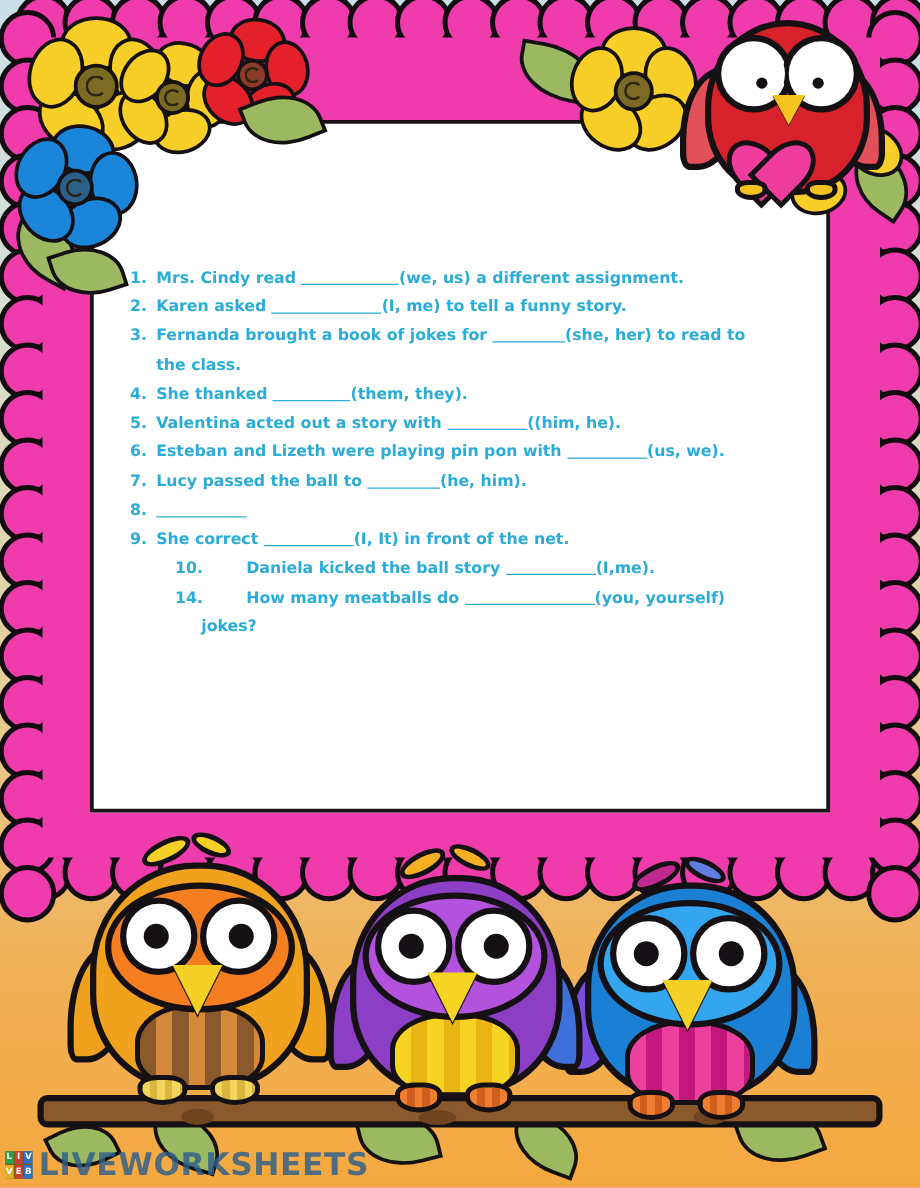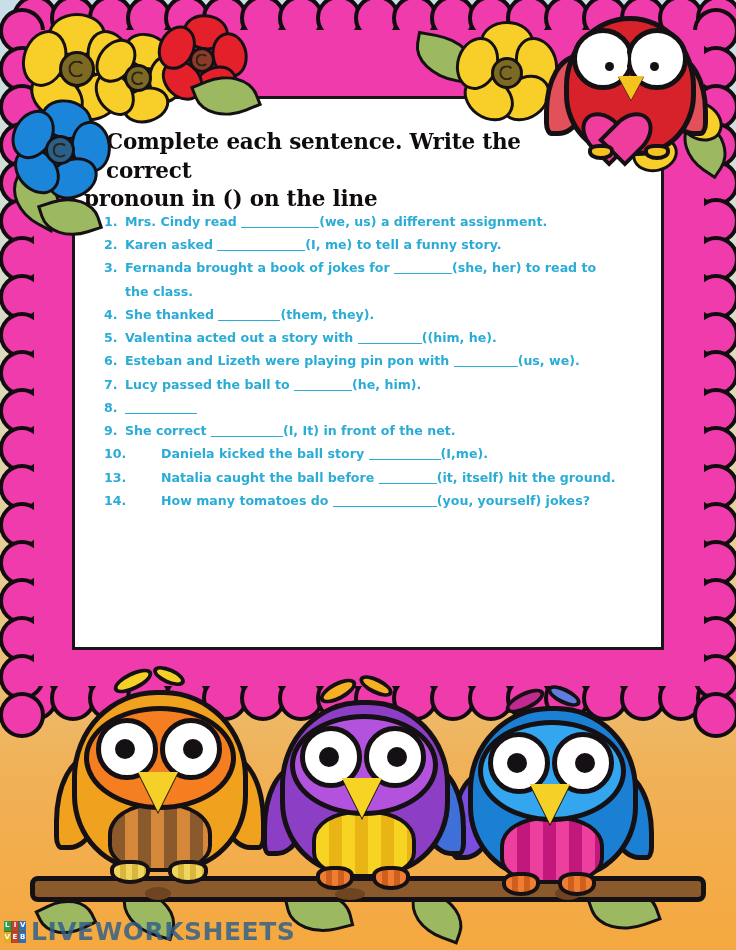--- a/index.html
+++ b/index.html
@@ -49,21 +49,21 @@
     position:absolute; left:104px; top:210px; width:520px;
     z-index:9;
     color:#2BACD6;
     font-family:"DejaVu Sans", sans-serif;
     font-size:12.6px;
     font-weight:700;
     line-height:1.845;
   }
   .q { display:block; text-indent:0; padding-left:21px; position:relative; }
   .q .num { position:absolute; left:0; top:0; }
-  .q.wide { padding-left:21px; }
+  .q.wide { padding-left:21px;margin-left:36px; }
   .q.wide .gap { display:inline-block; width:36px; }
   .blank { display:inline-block; border-bottom:1.6px solid #2BACD6; height:0.92em; vertical-align:-2px; }
 
   
   .art { position:absolute; z-index:12; pointer-events:none; }
 
   
   .flower { position:absolute; }
   .pet {
     position:absolute; border:3.5px solid #141014; border-radius:50%;
@@ -221,38 +221,33 @@
         <div class="sc" style="left: 673px; top: 562px; width: 46px; height: 46px;"></div>
         <div class="sc" style="left: 673px; top: 600px; width: 46px; height: 46px;"></div>
         <div class="sc" style="left: 673px; top: 638px; width: 46px; height: 46px;"></div>
         <div class="sc" style="left: 673px; top: 676px; width: 46px; height: 46px;"></div>
         <div class="sc mask" style="left: 14px; top: 14px; width: 670px; height: 656px; border-radius: 0px;"></div>
       </div>
   </div>
 
   <div class="page-white"></div>
 
-  <div class="title">
-    <span>Complete each sentence. Write the correct</span>
-    <span class="ln2">pronoun in () on the line</span>
-  </div>
 
   <div class="qlist" id="qhost">
       <div class="q"><span class="num">1.</span><span>Mrs. Cindy read </span><span class="blank" style="width: 78px;"></span><span>(we, us) a different assignment.</span></div>
       <div class="q"><span class="num">2.</span><span>Karen asked </span><span class="blank" style="width: 88px;"></span><span>(I, me) to  tell a funny story.</span></div>
       <div class="q"><span class="num">3.</span><span>Fernanda brought a book of jokes for </span><span class="blank" style="width: 58px;"></span><span>(she, her) to read  to the class.</span></div>
       <div class="q"><span class="num">4.</span><span>She thanked </span><span class="blank" style="width: 62px;"></span><span>(them, they).</span></div>
       <div class="q"><span class="num">5.</span><span>Valentina acted out a story with </span><span class="blank" style="width: 64px;"></span><span>((him, he).</span></div>
       <div class="q"><span class="num">6.</span><span>Esteban and Lizeth were playing pin pon with </span><span class="blank" style="width: 64px;"></span><span>(us, we).</span></div>
       <div class="q"><span class="num">7.</span><span>Lucy passed the ball to </span><span class="blank" style="width: 58px;"></span><span>(he, him).</span></div>
       <div class="q"><span class="num">8.</span><span class="blank" style="width: 72px;"></span></div>
       <div class="q"><span class="num">9.</span><span>She correct </span><span class="blank" style="width: 72px;"></span><span>(I, It) in front of the net.</span></div>
       <div class="q wide"><span class="num">10.</span><span class="gap"></span><span>Daniela kicked the ball story </span><span class="blank" style="width: 72px;"></span><span>(I,me).</span></div>
-      <div class="q wide"><span class="num">13.</span><span class="gap"></span><span>Natalia caught the ball before </span><span class="blank" style="width: 58px;"></span><span>(it, itself) hit the ground.</span></div>
-      <div class="q wide"><span class="num">14.</span><span class="gap"></span><span>How many tomatoes do </span><span class="blank" style="width: 104px;"></span><span>(you, yourself) jokes?</span></div>
+      <div class="q wide"><span class="num">14.</span><span class="gap"></span><span>How many meatballs do </span><span class="blank" style="width: 104px;"></span><span>(you, yourself) jokes?</span></div>
     </div>
 
   <div class="art" style="left:0px;top:0px;width:250px;height:240px;">
 
     <div class="leaf" style="left:8px;top:176px;width:58px;height:46px;transform:rotate(28deg);"></div>
     <div class="leaf" style="left:42px;top:196px;width:56px;height:42px;transform:rotate(-18deg);"></div>
 
     <div class="flower" style="left:12px;top:4px;width:130px;height:130px;">
       <div class="pet" style="width:58px;height:44px;background:#f7cf28;transform:translate(-50%,-50%) rotate(0deg) translate(0,-34px);"></div>
       <div class="pet" style="width:58px;height:44px;background:#f7cf28;transform:translate(-50%,-50%) rotate(72deg) translate(0,-34px);"></div>

